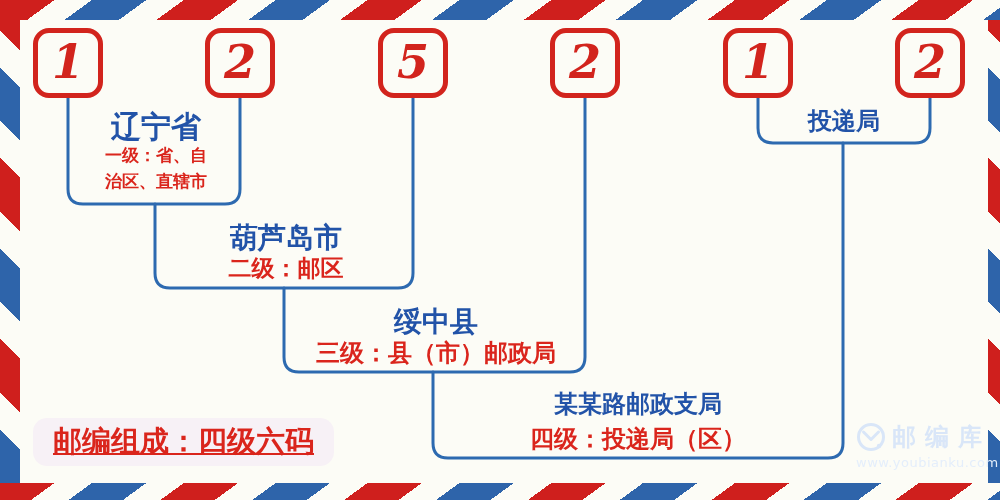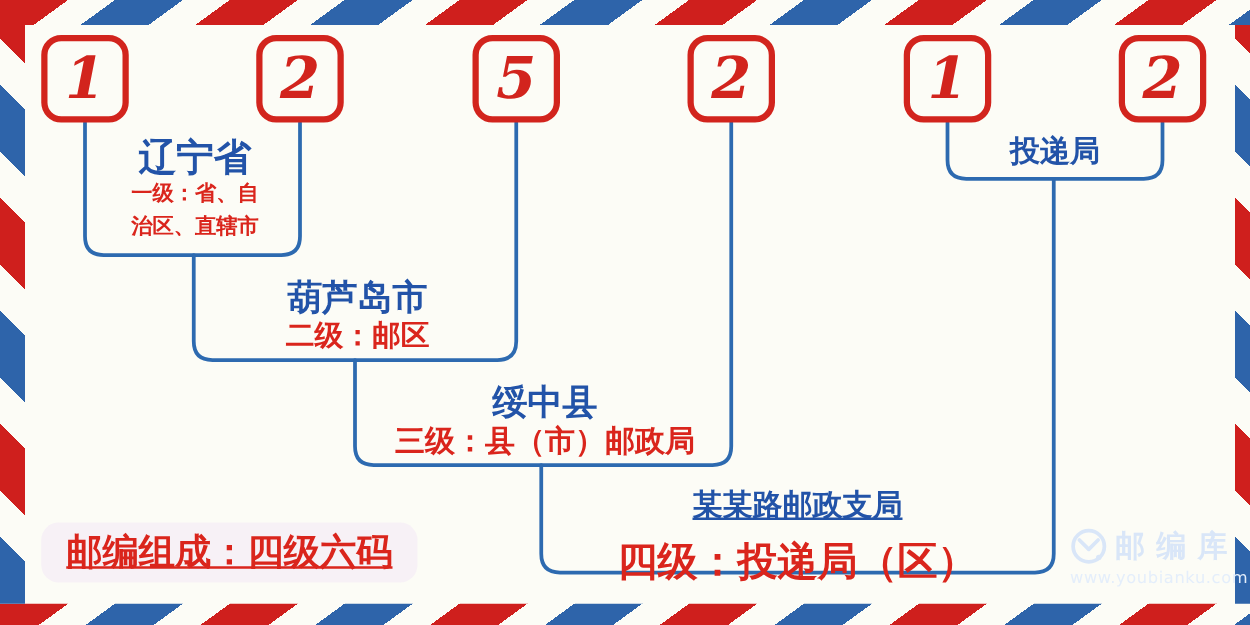--- a/index.html
+++ b/index.html
@@ -48,22 +48,22 @@
   .lvl1{left:156px;top:112px;}
   .lvl1 .place{font-size:30px;line-height:30px;}
   .lvl1 .desc{font-size:17px;line-height:26px;}
   .lvl2{left:286px;top:221px;}
   .lvl2 .place{font-size:28px;line-height:33px;}
   .lvl2 .desc{font-size:23px;line-height:29px;font-family:Liberation Serif, serif;}
   .lvl3{left:436px;top:305px;}
   .lvl3 .place{font-size:28px;line-height:33px;}
   .lvl3 .desc{font-size:24px;line-height:31px;}
   .lvl4{left:638px;top:390px;}
-  .lvl4 .place{font-size:24px;line-height:29px;text-decoration:underline;}
-  .lvl4 .desc{font-size:32px;line-height:30px;margin-top:15px;}
+  .lvl4 .place{font-size:24px;line-height:29px;}
+  .lvl4 .desc{font-size:24px;line-height:30px;margin-top:5px;}
   .lvl5{left:844px;top:107px;}
   .lvl5 .place{font-size:24px;line-height:28px;}
   
   .badge{
     position:absolute;left:33px;top:418px;height:48px;padding:0 20px;
     background:var(--badge-bg);border-radius:14px;display:flex;align-items:center;
   }
   .badge span{font-size:29px;font-weight:bold;color:var(--red-text);white-space:nowrap;text-decoration:underline;}
   
   .watermark{position:absolute;left:856px;top:421px;color:var(--wm);}

